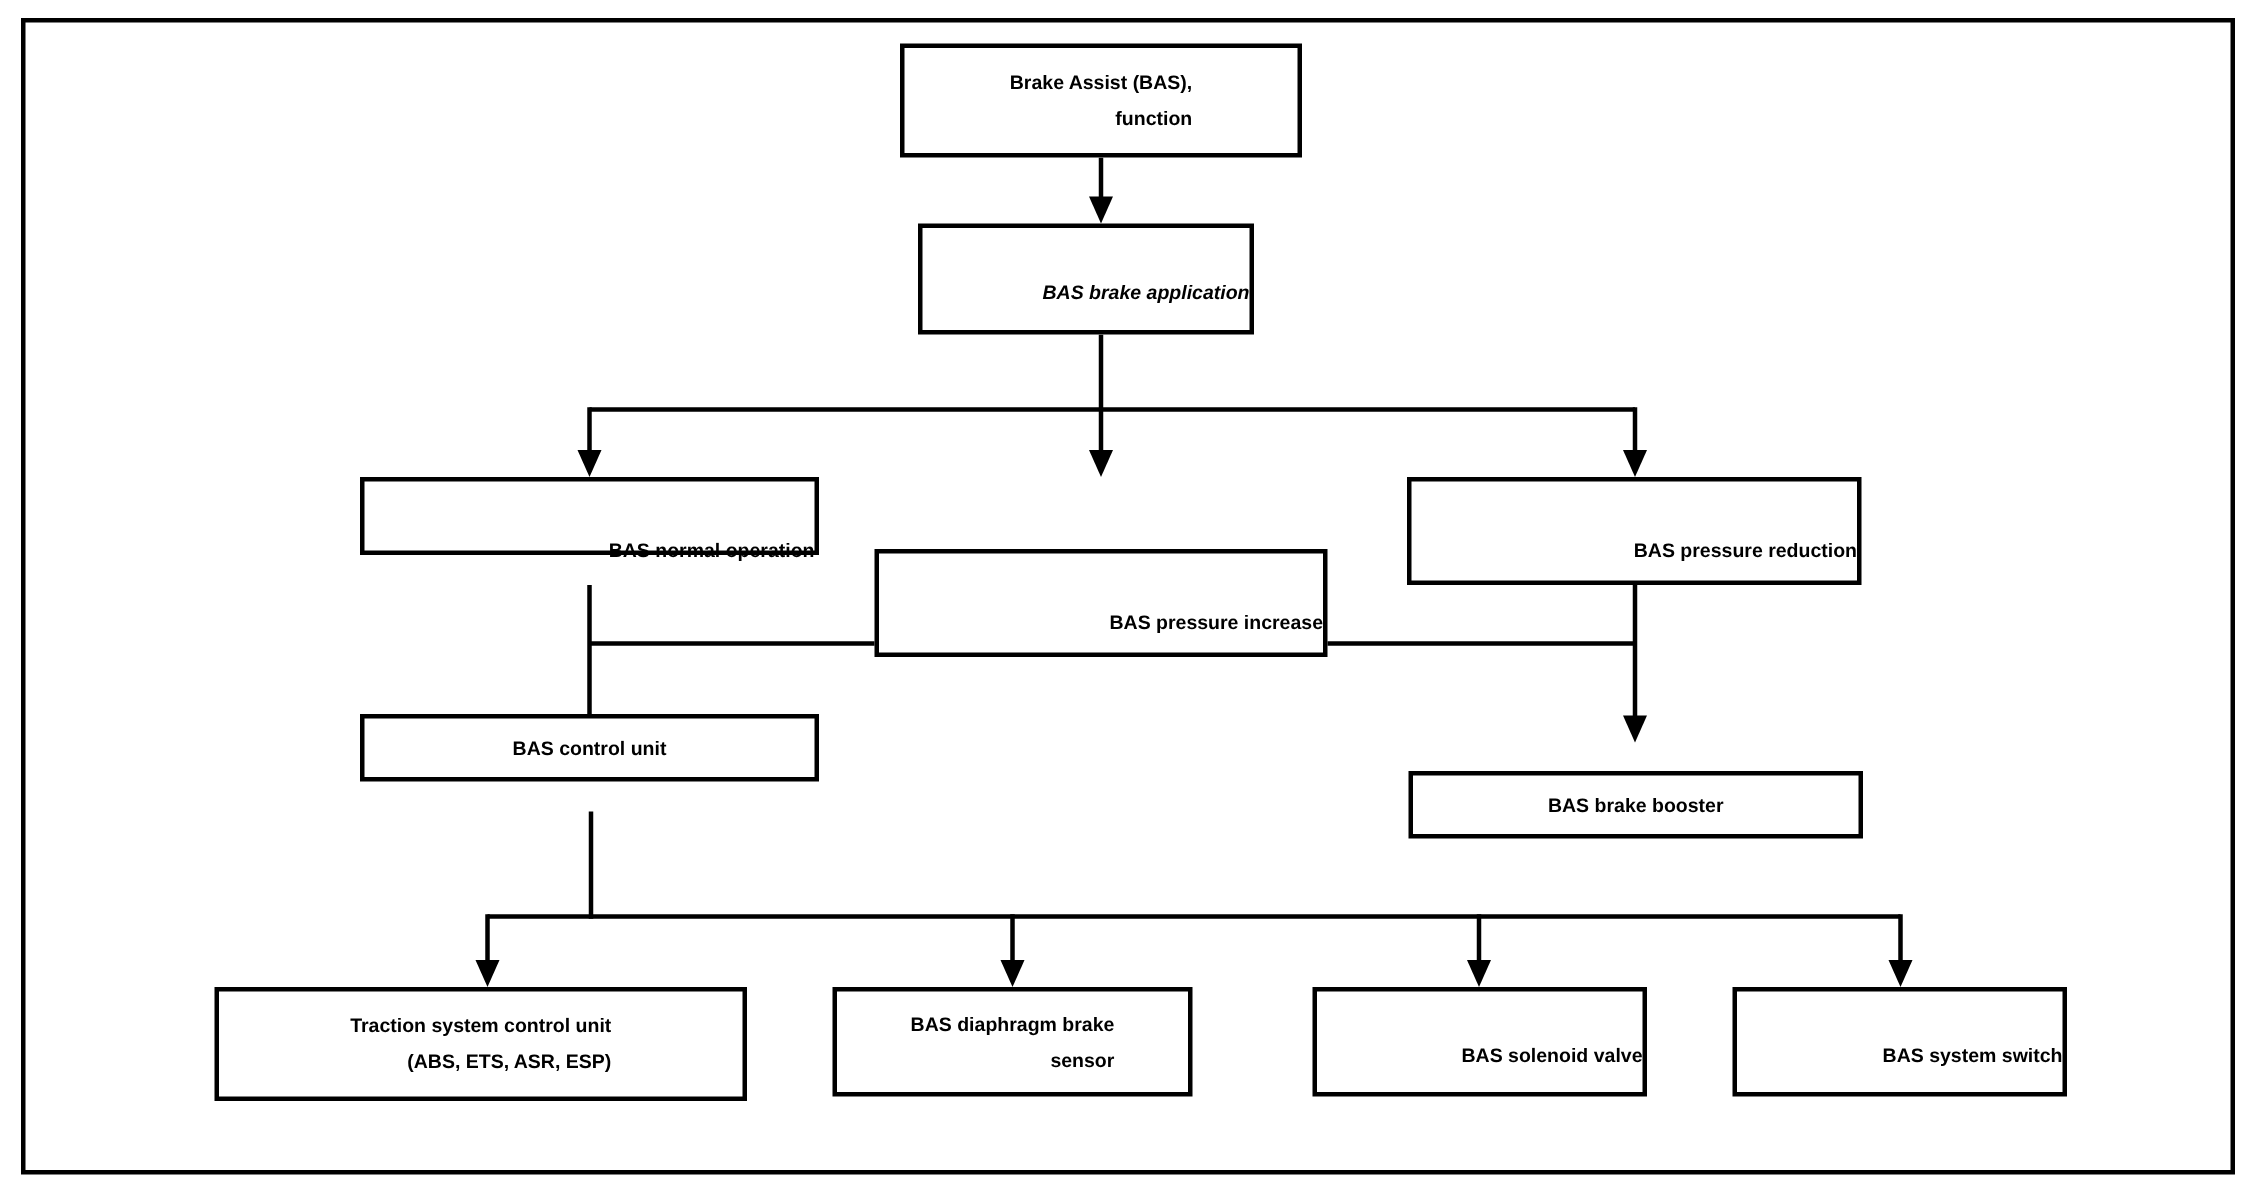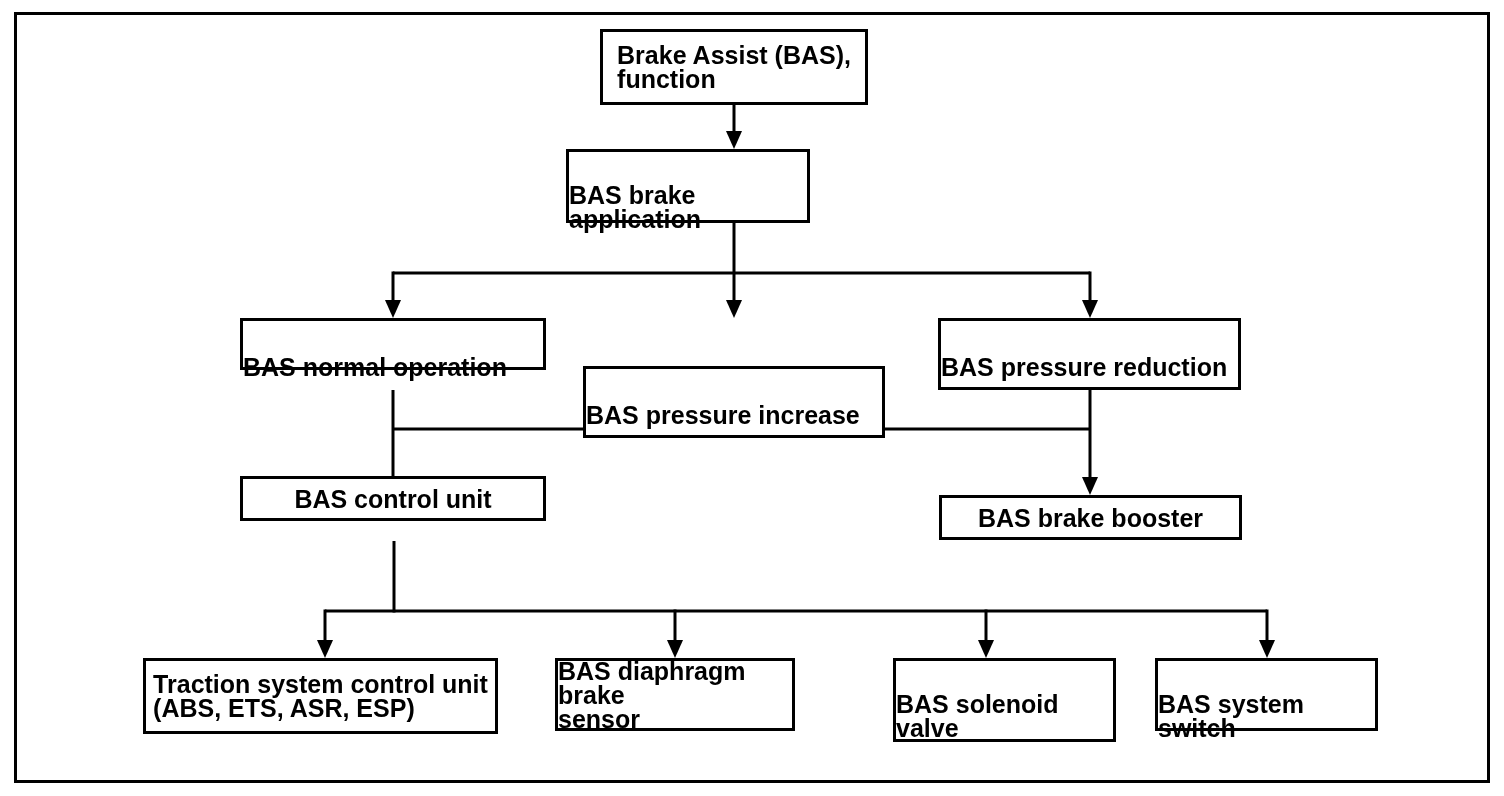--- a/index.html
+++ b/index.html
@@ -24,23 +24,23 @@
     width: 1504px; height: 796px;
     pointer-events: none;
   }
   .node {
     position: absolute;
     box-sizing: border-box;
     border: 3px solid #000000;
     background: #ffffff;
     color: #000000;
     font-weight: bold;
-    font-size: 25px;
+    font-size: 13px;
     line-height: 24px;
-    text-align: left;
+    text-align: right;
     white-space: pre-line;
   }
   .node.align-top { padding-top: 7px; }
   .node.align-center {
     display: flex;
     align-items: center;
     justify-content: center;
   }
 </style>
 </head>
@@ -84,55 +84,55 @@
       <polygon points="978,640 994,640 986,658"></polygon>
       <polygon points="1259,640 1275,640 1267,658"></polygon>
     </g>
   </svg>
 
   <div class="node align-center" style="left:600px; top:29px;  width:268px; height:76px;">
     <span>Brake Assist (BAS),
 function</span>
   </div>
 
-  <div class="node align-top" style="left:566px; top:149px; width:244px; height:74px;">
+  <div class="node align-top" style="left:612px; top:149px; width:224px; height:74px;font-style:italic;">
     <span>BAS brake application</span>
   </div>
 
   <div class="node align-top" style="left:240px; top:318px; width:306px; height:52px; padding-top:10px;">
     <span>BAS normal operation</span>
   </div>
 
   <div class="node align-top" style="left:583px; top:318px; width:302px; height:72px; padding-top:10px;margin-top:48px;">
     <span>BAS pressure increase</span>
   </div>
 
   <div class="node align-top" style="left:938px; top:318px; width:303px; height:72px; padding-top:10px;">
     <span>BAS pressure reduction</span>
   </div>
 
   <div class="node align-center" style="left:240px; top:476px; width:306px; height:45px;">
     <span>BAS control unit</span>
   </div>
 
-  <div class="node align-center" style="left:939px; top:495px; width:303px; height:45px;">
+  <div class="node align-center" style="left:939px; top:514px; width:303px; height:45px;">
     <span>BAS brake booster</span>
   </div>
 
   <div class="node align-center" style="left:143px; top:658px; width:355px; height:76px;">
     <span>Traction system control unit
 (ABS, ETS, ASR, ESP)</span>
   </div>
 
   <div class="node align-center" style="left:555px; top:658px; width:240px; height:73px;">
     <span>BAS diaphragm brake
 sensor</span>
   </div>
 
-  <div class="node align-top" style="left:875px; top:658px; width:223px; height:84px;margin-left:18px;">
+  <div class="node align-top" style="left:875px; top:658px; width:223px; height:73px;">
     <span>BAS solenoid valve</span>
   </div>
 
   <div class="node align-top" style="left:1155px; top:658px; width:223px; height:73px;">
     <span>BAS system switch</span>
   </div>
 
 </div>
 
 </body></html>

